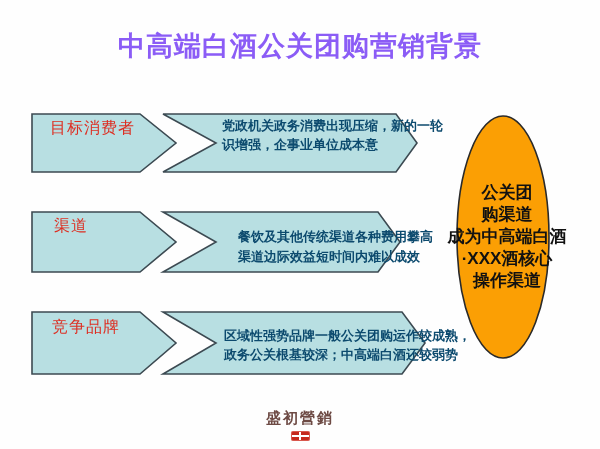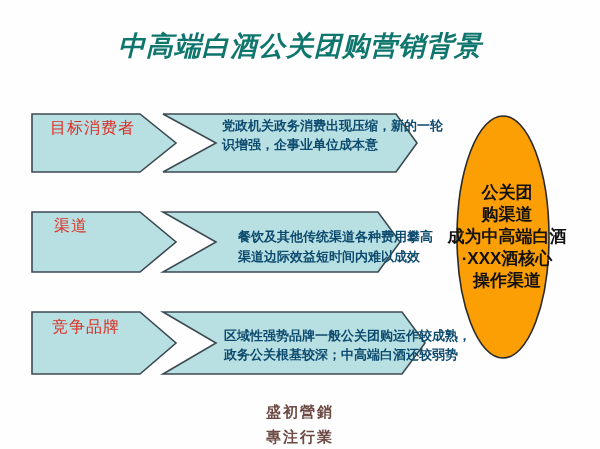--- a/index.html
+++ b/index.html
@@ -2,21 +2,21 @@
 <html><head>
 <meta charset="utf-8">
 <style>
   html,body{margin:0;padding:0;background:#ffffff;}
   .stage{
     position:relative;width:600px;height:449px;background:#fefefe;overflow:hidden;
     font-family:"Liberation Sans","DejaVu Sans",sans-serif;
   }
   .title{
     position:absolute;top:28px;left:0;width:600px;text-align:center;
-    font-size:27px;font-weight:bold;color:#0f766e;letter-spacing:1px;margin:0;font-style:italic;
+    font-size:27px;font-weight:bold;color:#8b5cf6;letter-spacing:1px;margin:0;
   }
   svg.shapes{position:absolute;left:0;top:0;}
   .cyan-shape{stroke:#3c4a52;stroke-width:1.6;}
   .orange-shape{stroke:#2a2a2a;stroke-width:1.6;}
   .row-label{
     position:absolute;font-size:16px;font-weight:normal;color:#dd2f23;
     letter-spacing:1px;white-space:nowrap;
   }
   .arrow-text{
     position:absolute;font-size:13px;font-weight:bold;color:#0c4a6e;
@@ -85,16 +85,15 @@
     <div>公关团</div>
     <div>购渠道</div>
     <div>成为中高端白酒</div>
     <div>·XXX酒核心</div>
     <div>操作渠道</div>
   </div>
 
   <div class="footer">
     <span>盛初營銷</span>
     <span class="seal"></span>
-    <span>專注行業</span>
   </div>
 
 </div>
 
 </body></html>

